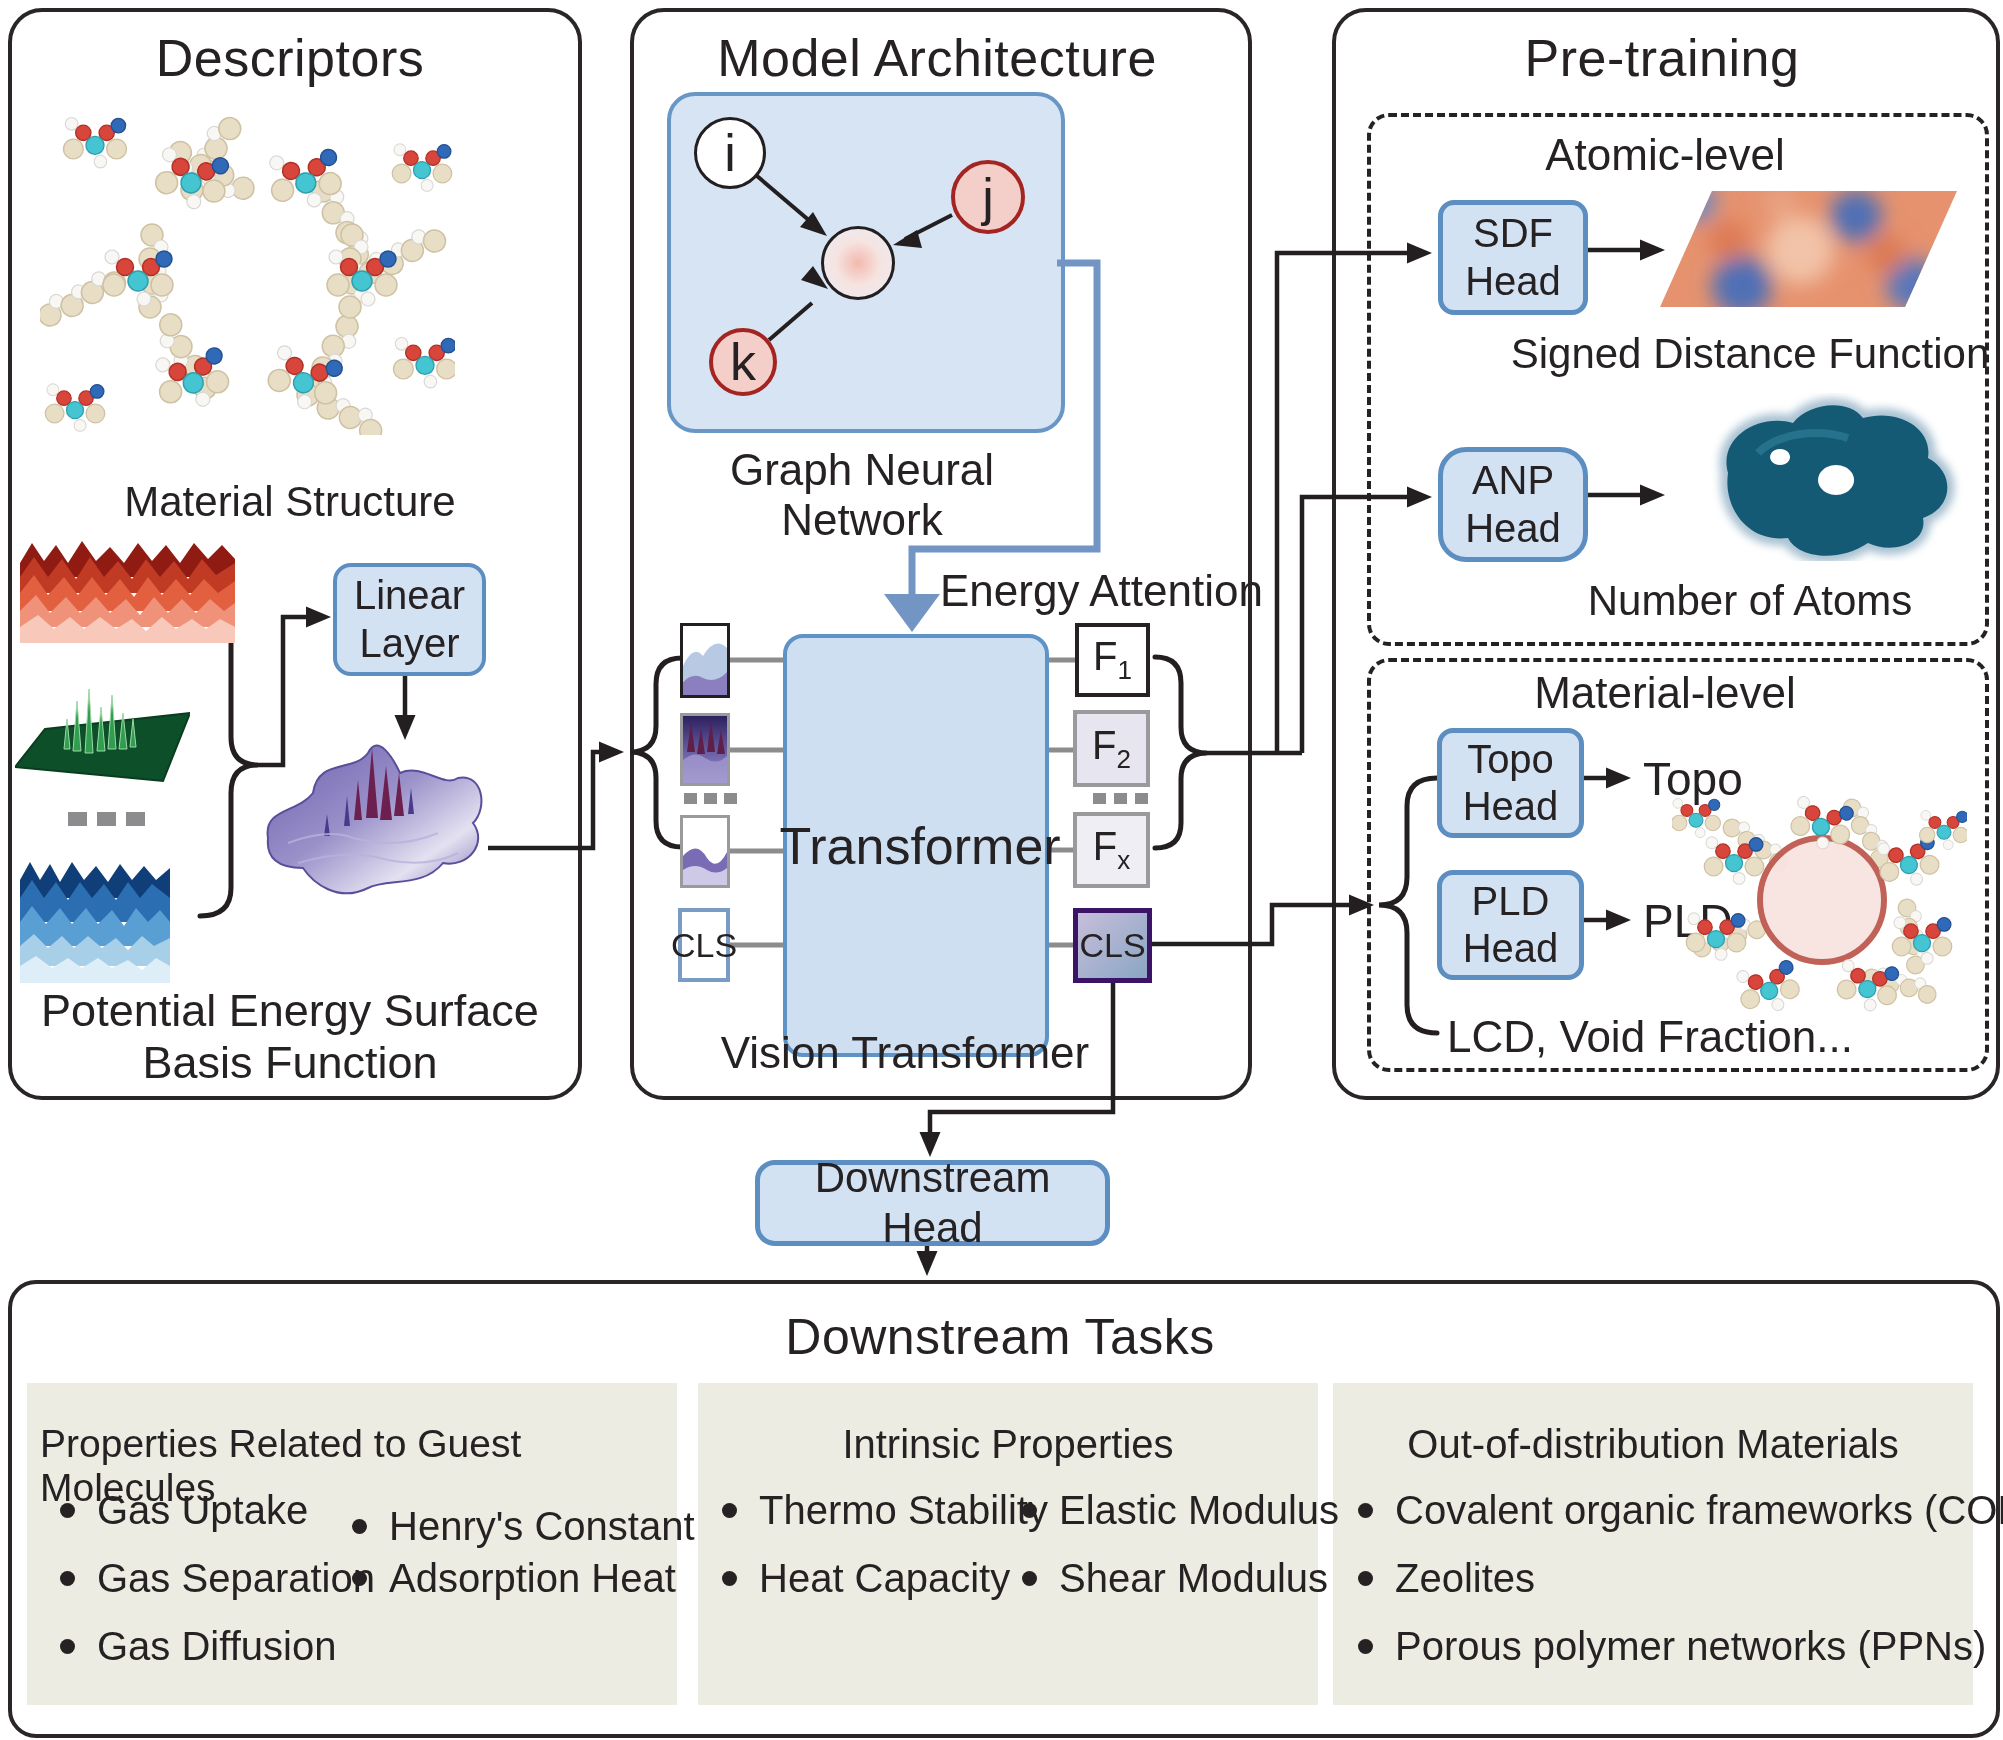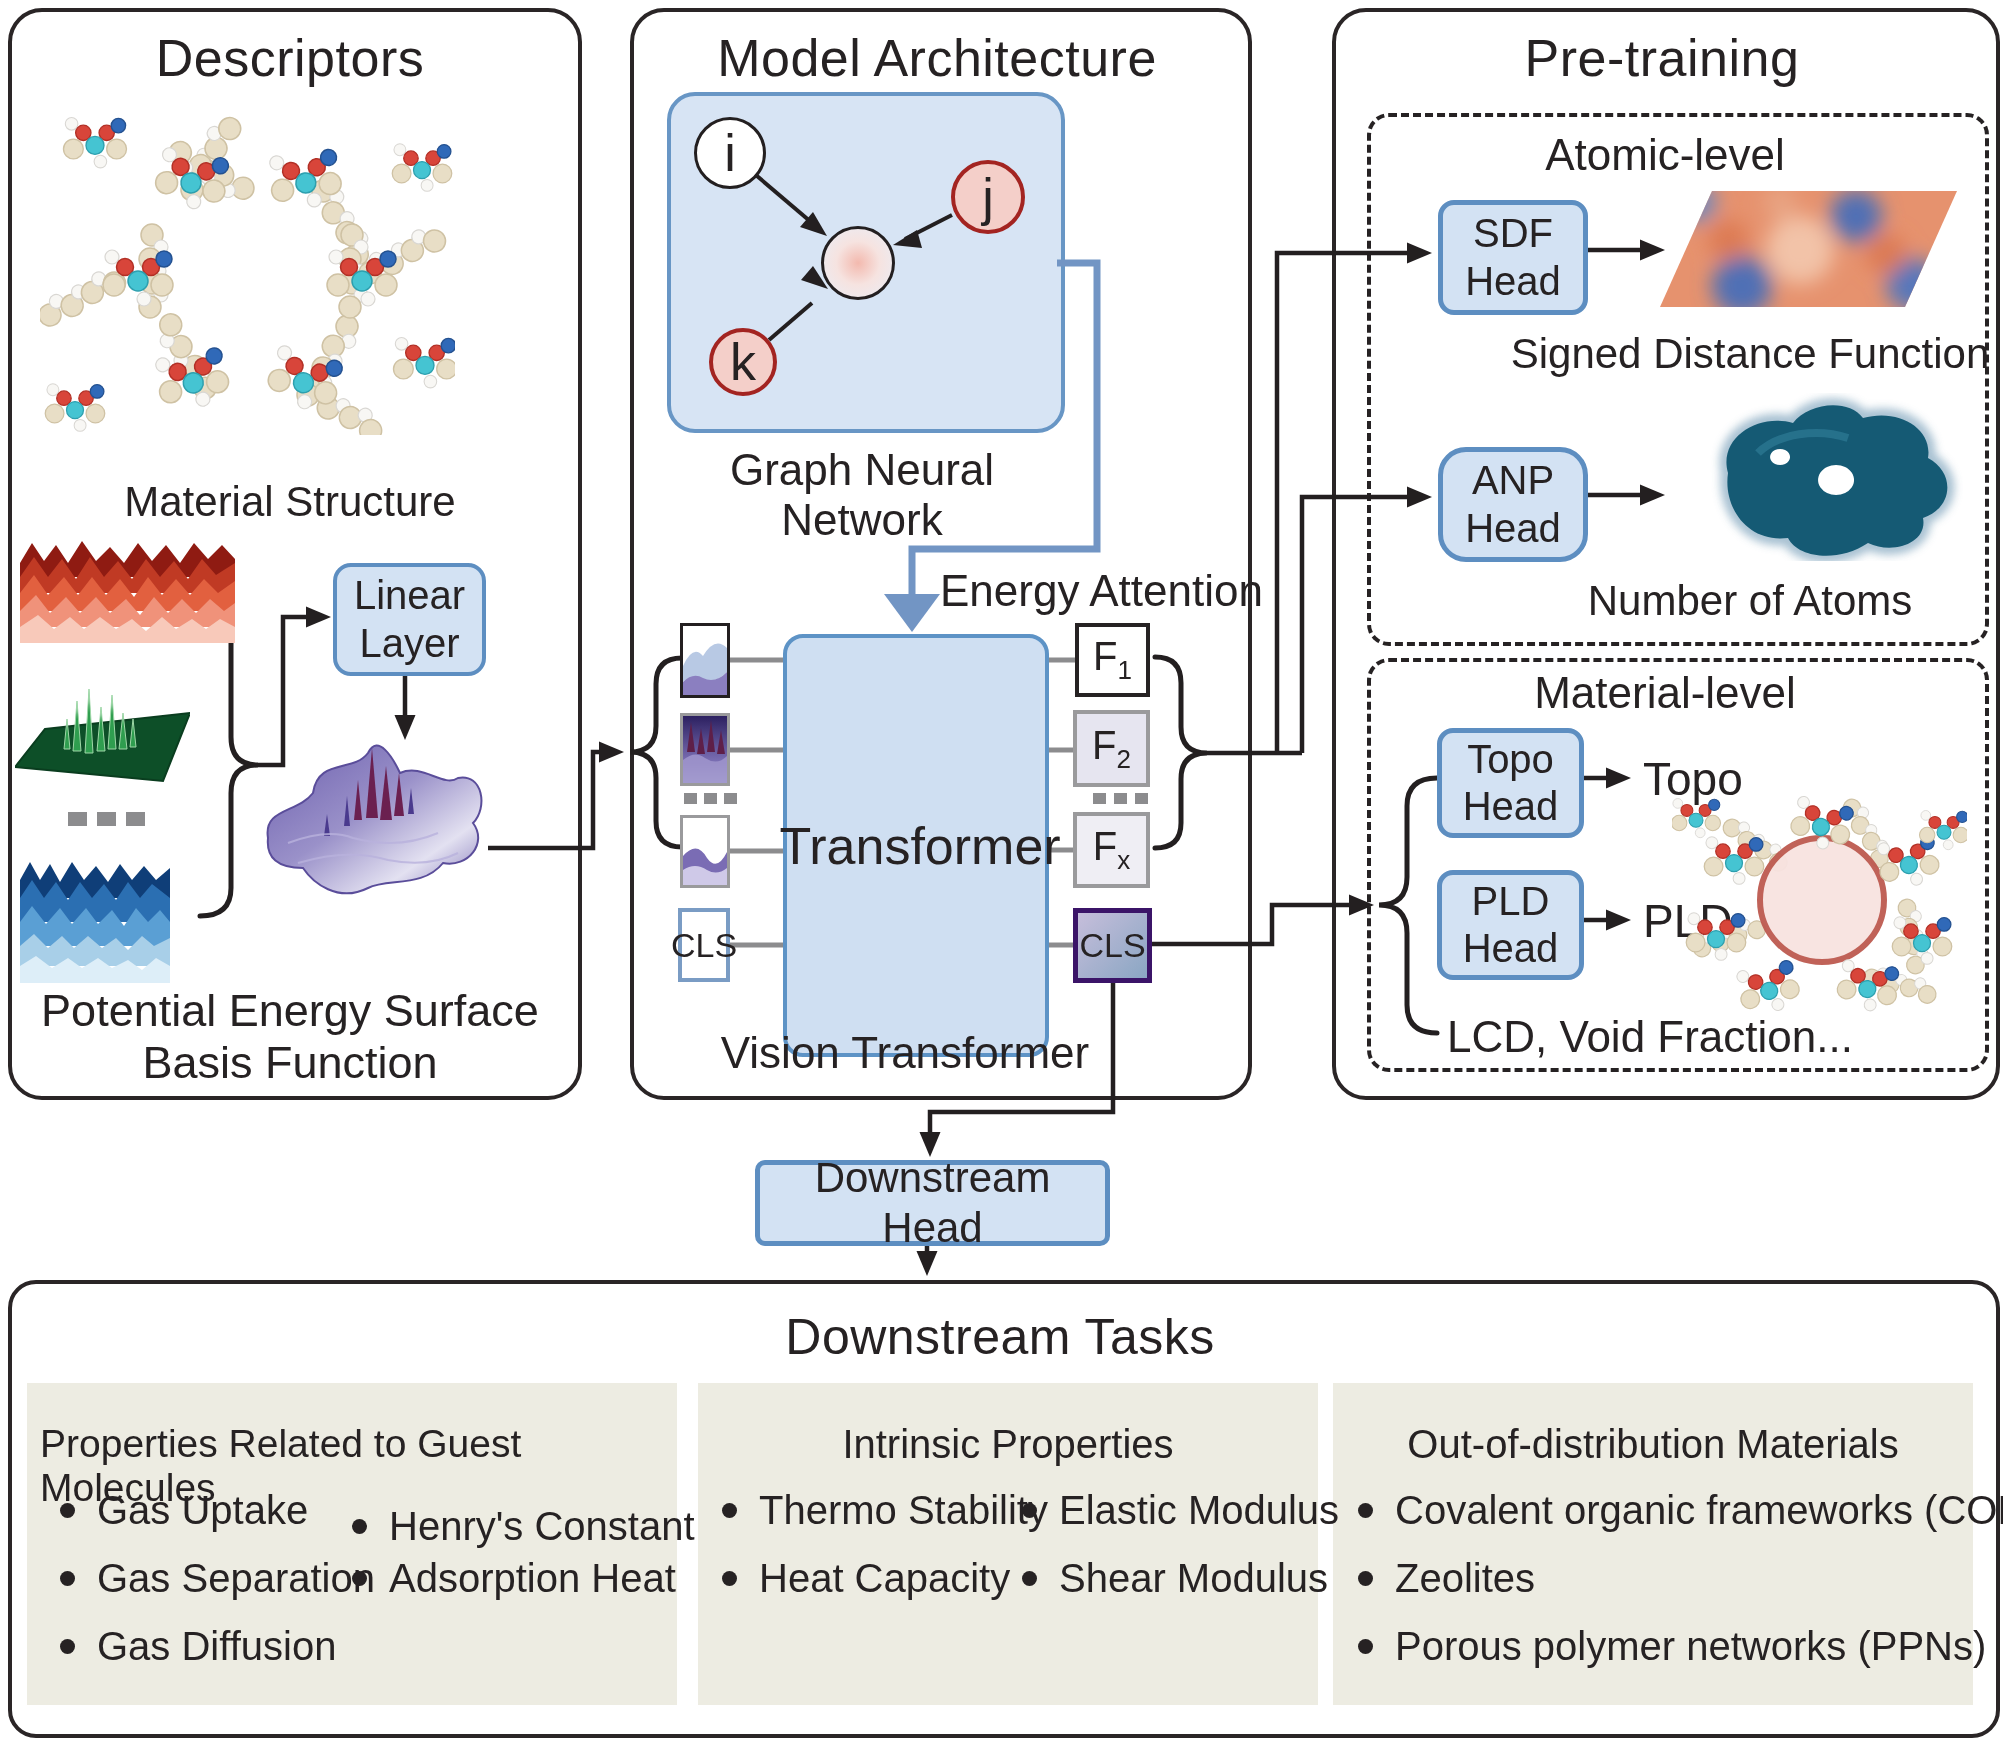--- a/index.html
+++ b/index.html
@@ -402,21 +402,21 @@
       <use href="#cl" transform="translate(196,196) scale(0.85) rotate(8)"></use>
       <use href="#cl" transform="translate(96,198) scale(0.85) rotate(-14)"></use>
       <use href="#cl" transform="translate(44,146) scale(0.85)"></use>
       <use href="#cl" transform="translate(272,40) scale(0.7)"></use>
       <use href="#cl" transform="translate(24,28) scale(0.7)"></use>
     </svg>
   </div>
 
   <div class="abs" style="left:1447px;top:1012px;font-size:44px;z-index:3;white-space:nowrap;">LCD, Void Fraction...</div>
 
-  <div class="bluebox" style="left:755px;top:1160px;width:345px;height:76px;border-radius:10px;font-size:42px;">
+  <div class="bluebox" style="left:755px;top:1160px;width:345px;height:76px;border-radius:20px;font-size:42px;">
     <span>Downstream Head</span>
   </div>
 
   <div class="ptitle" style="left:400px;top:1308px;width:1200px;font-size:50px;">Downstream Tasks</div>
 
   <div class="beige" style="left:27px;top:1383px;width:650px;height:322px;"></div>
   <div class="ghead" style="left:40px;top:1422px;width:630px;font-size:39px;">Properties Related to Guest Molecules</div>
   <div class="item" style="left:60px;top:1488px;">
       <span class="dot"></span>
       <span>Gas Uptake</span>

